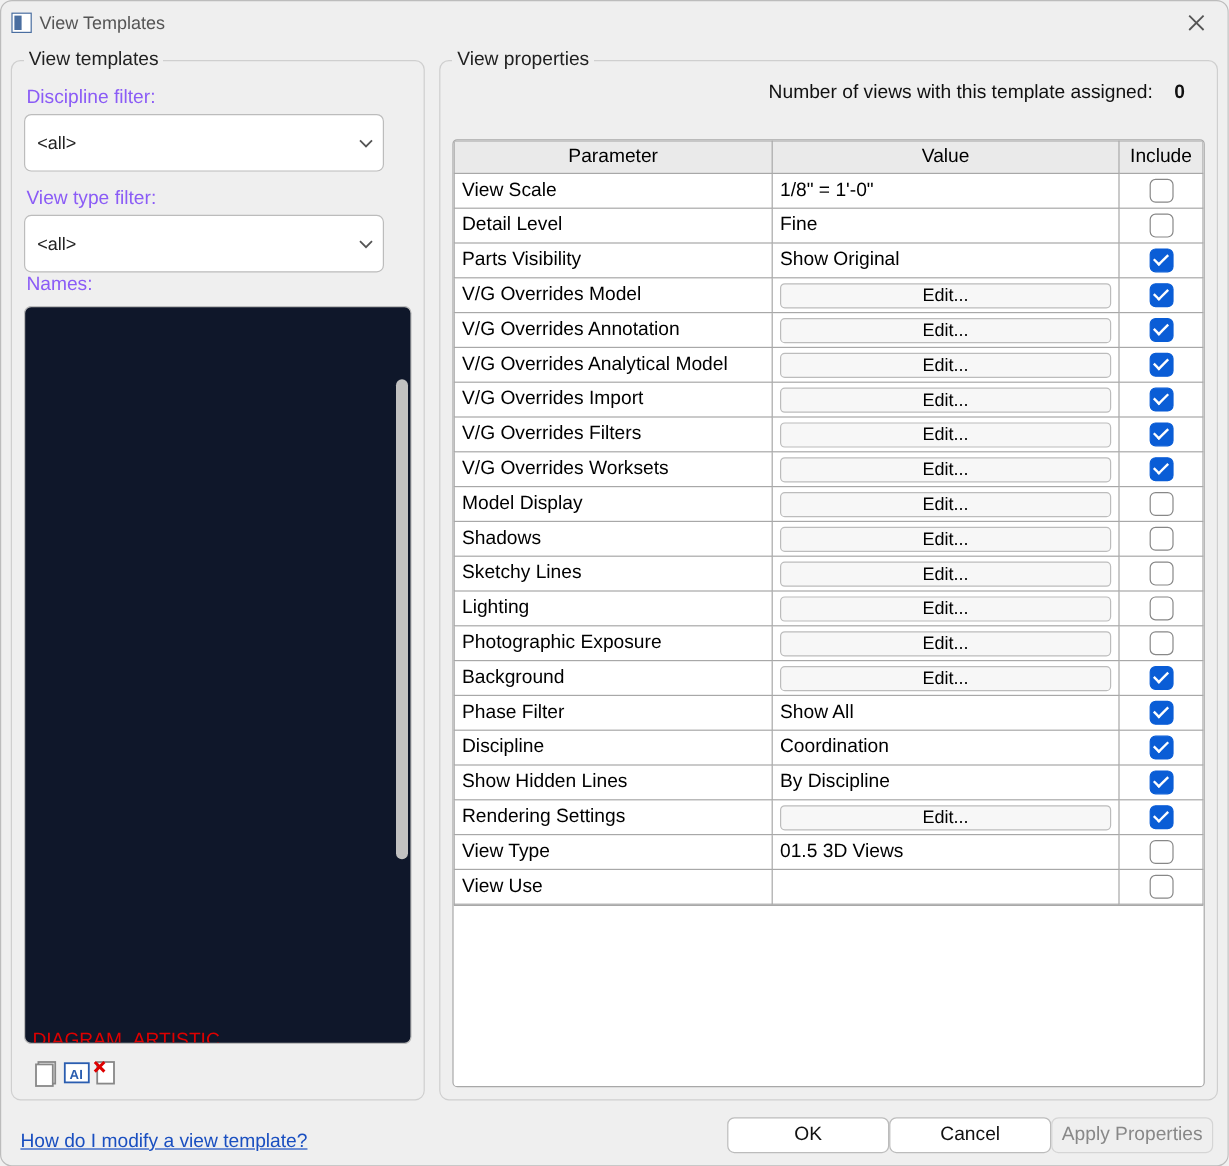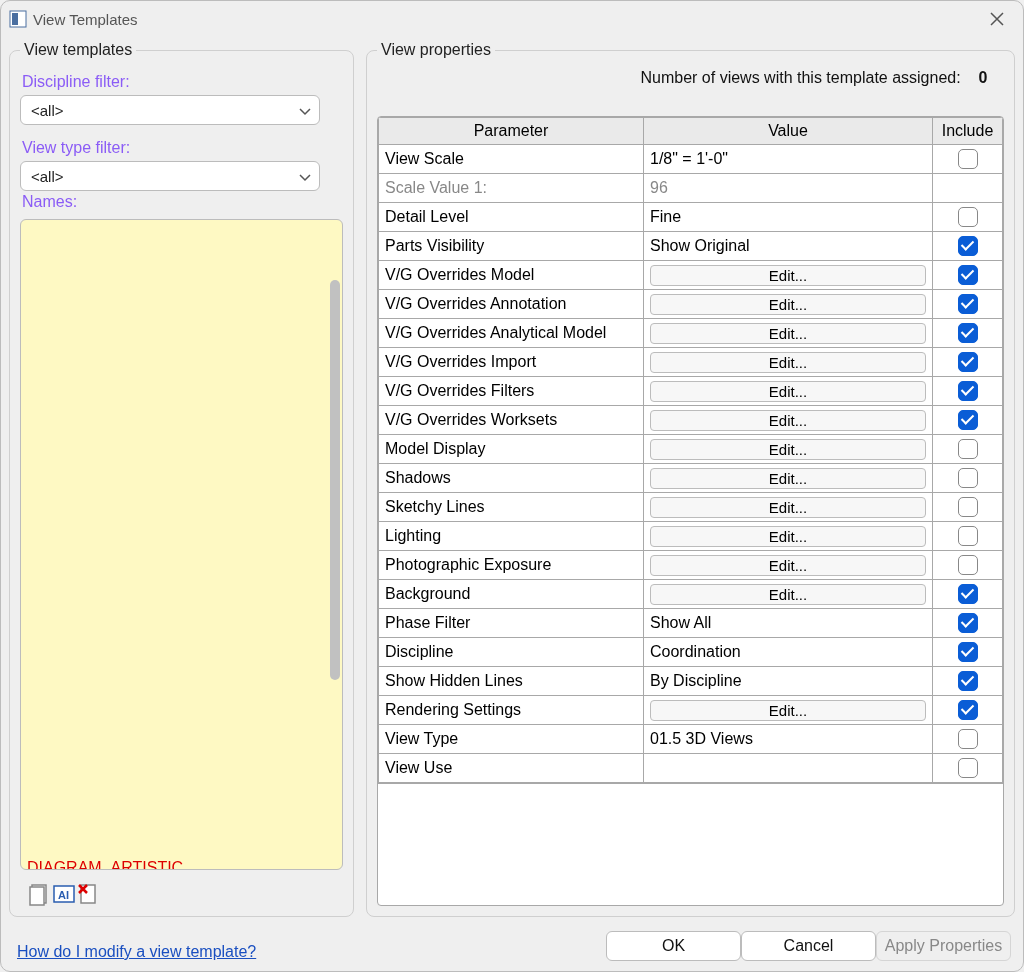--- a/index.html
+++ b/index.html
@@ -56,36 +56,36 @@
   fieldset.panel > legend {
     padding: 0 4px;
     font-size: 16px;
     color: #222;
   }
   .left-panel { width: 345px; display:flex; flex-direction:column; }
   .right-panel { flex: 1; display:flex; flex-direction:column;gap:23px; }
   .lbl { display:block; font-size:16px; margin: 6px 0 4px 2px; color:#8b5cf6;}
   .combo {
     width: 300px;
-    height: 30px;
+    height: 48px;
     border: 1px solid #bcbcbc;
     border-radius: 6px;
     background: #fff;
     display:flex; align-items:center; justify-content:space-between;
     padding: 0 8px 0 10px;
     font-size: 15px;
     color:#222;
   }
   .combo .chev { color:#555; }
   .names-box {
     margin-top: 4px;
     flex: 1;
     border: 1px solid #bcbcbc;
     border-radius: 6px;
-    background: #fef9c3;
+    background: #0f172a;
     position: relative;
     overflow: hidden;
     height: 540px;
   }
   .names-box .sbar {
     position:absolute; right:2px; top:60px; width:10px; height:400px;
     background:#c1c1c1; border-radius:5px;
   }
   .names-box .redtxt {
     position:absolute; left:6px; bottom:0px;
@@ -289,25 +289,20 @@
               <th>Include</th>
             </tr>
           </thead>
           <tbody id="props-body">
               <tr>
                 <td>View Scale</td>
                 <td>1/8" = 1'-0"</td>
                 <td class="inc-cell"><span class="chk"></span></td>
               </tr>
               <tr>
-                <td class="grey-text">Scale Value    1:</td>
-                <td class="grey-text">96</td>
-                <td class="inc-cell"></td>
-              </tr>
-              <tr>
                 <td>Detail Level</td>
                 <td>Fine</td>
                 <td class="inc-cell"><span class="chk"></span></td>
               </tr>
               <tr>
                 <td>Parts Visibility</td>
                 <td>Show Original</td>
                 <td class="inc-cell"><span class="chk on"></span></td>
               </tr>
               <tr>

